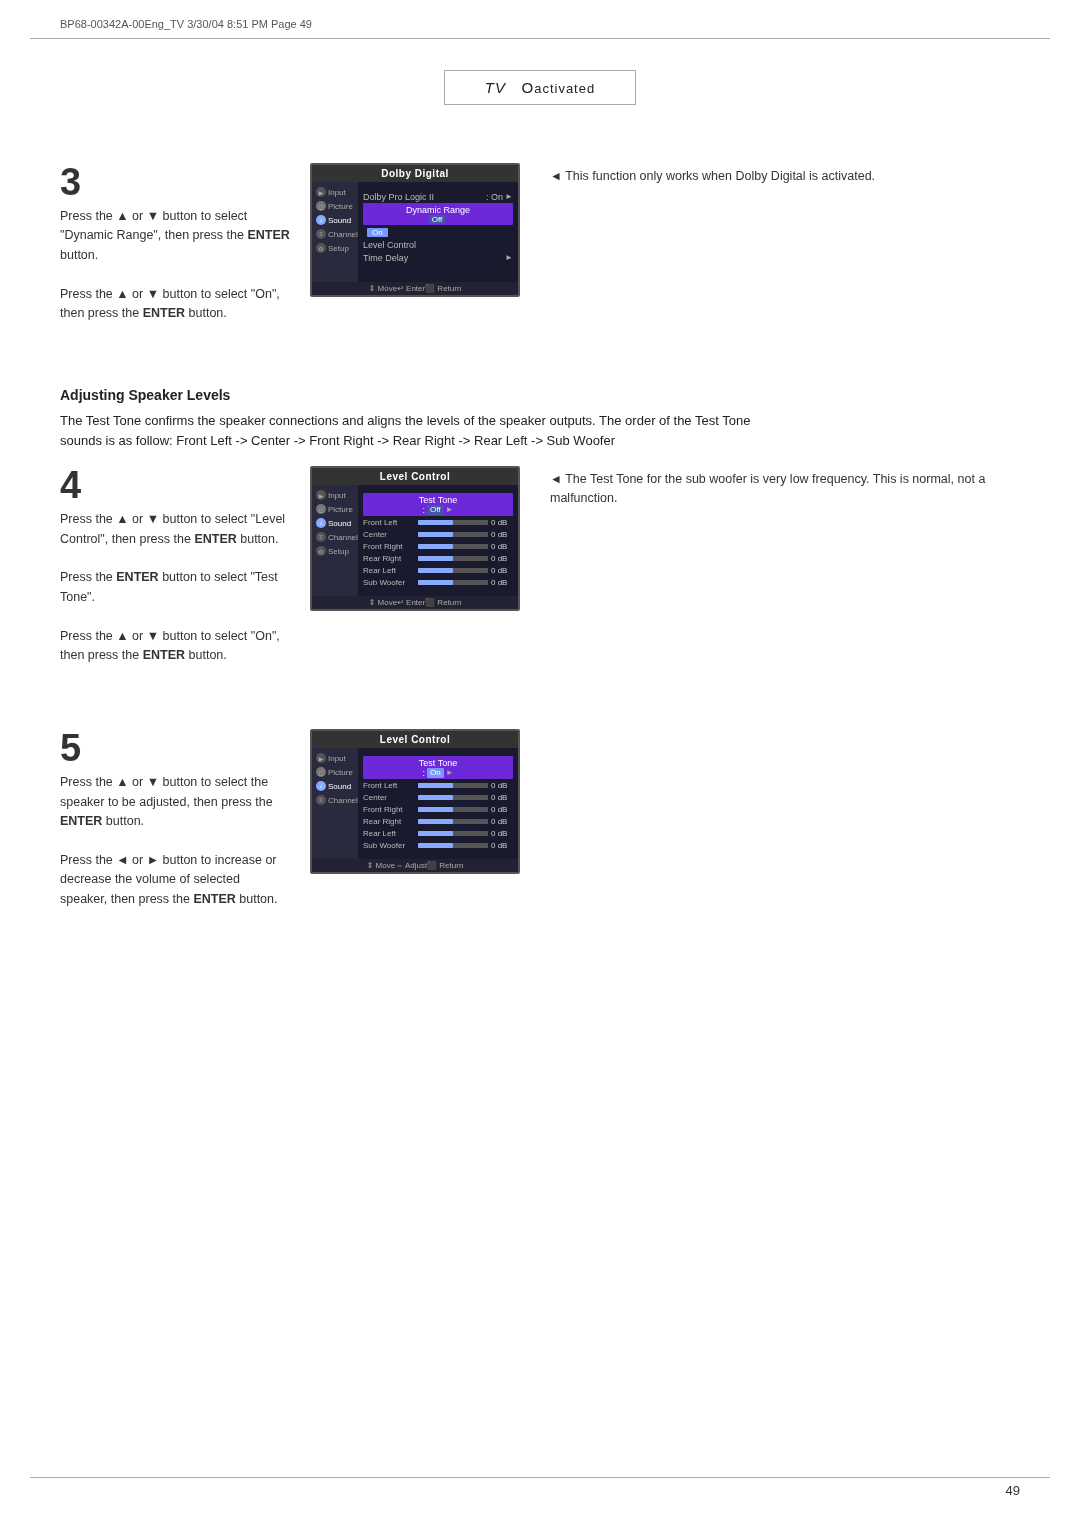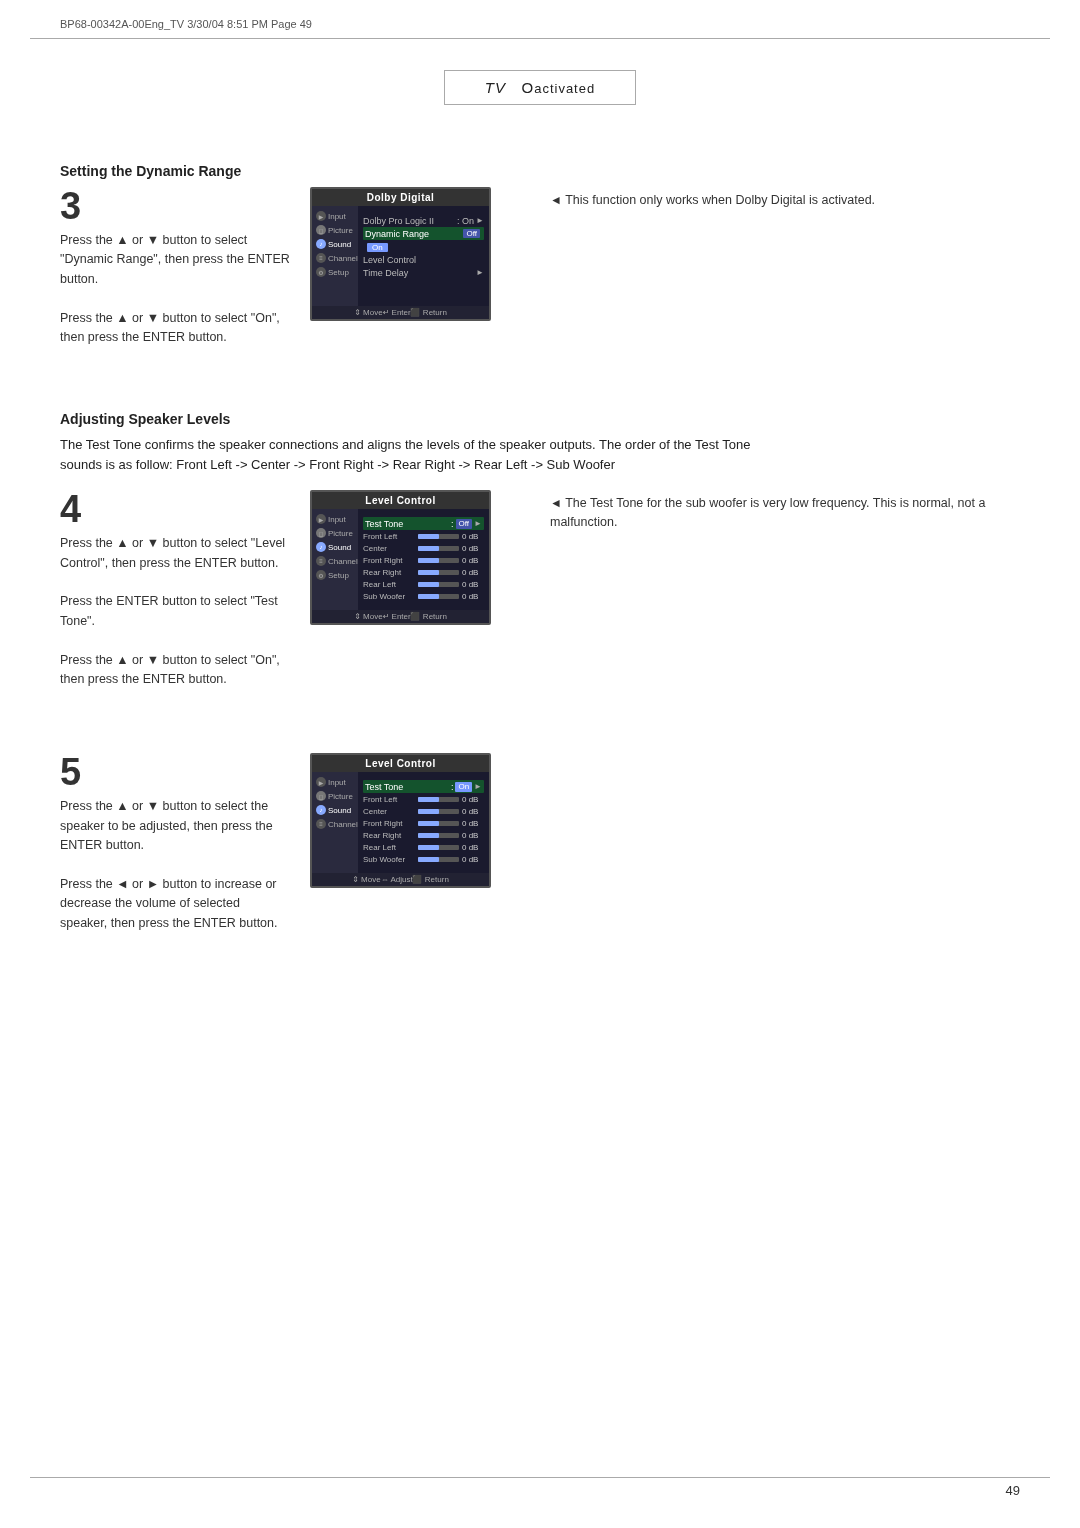--- a/index.html
+++ b/index.html
@@ -85,21 +85,21 @@
       color: #333;
       line-height: 1;
       margin-bottom: 6px;
     }
 
     .step-text {
       font-size: 12.5px;
       line-height: 1.55;
       color: #333;
     }
-    .step-text b { font-weight: normal; }
+    .step-text b { font-weight: bold; }
 
     .step-middle {
       flex: 0 0 220px;
     }
 
     .step-right {
       flex: 1;
       font-size: 12.5px;
       line-height: 1.5;
       color: #333;
@@ -107,21 +107,21 @@
     }
     .step-right::before {
       content: '◄ ';
       font-size: 12px;
     }
 
     
     .tv-screen {
       border: 2px solid #555;
       background: #1a1a2e;
-      width: 181px;
+      width: 210px;
       font-size: 10px;
       color: #ccc;
       border-radius: 2px;
       overflow: hidden;
     }
 
     .tv-screen-title {
       background: #333;
       color: #fff;
       text-align: center;
@@ -174,24 +174,25 @@
 
     .tv-menu-row {
       display: flex;
       justify-content: space-between;
       align-items: center;
       padding: 1.5px 0;
       font-size: 9px;
       color: #bbb;
     }
     .tv-menu-row.highlight {
-      background: #14532d;
+      background: #6d28d9;
       color: #fff;
       padding: 1.5px 2px;
       border-radius: 1px;
+      flex-direction: column;
     }
 
     .tv-value {
       display: flex;
       gap: 2px;
     }
     .tv-value .val-badge {
       background: #4455aa;
       color: #fff;
       padding: 0 3px;
@@ -263,21 +264,20 @@
 <div class="page-content">
 
   <div style="text-align:center; margin-bottom: 30px;">
     <div class="chapter-box">
       <span class="tv">TV</span>
       &nbsp;
       <span class="op">O<span style="font-variant:normal;font-size:13px;">activated</span></span>
     </div>
   </div>
 
-  <div class="section-title">Setting the Dynamic Range</div>
 
   <div class="step-block">
     <div class="step-left">
       <div class="step-number">3</div>
       <div class="step-text">
         Press the ▲ or ▼ button to select "Dynamic Range", then press the <b>ENTER</b> button.<br><br>
         Press the ▲ or ▼ button to select "On", then press the <b>ENTER</b> button.
       </div>
     </div>
 

